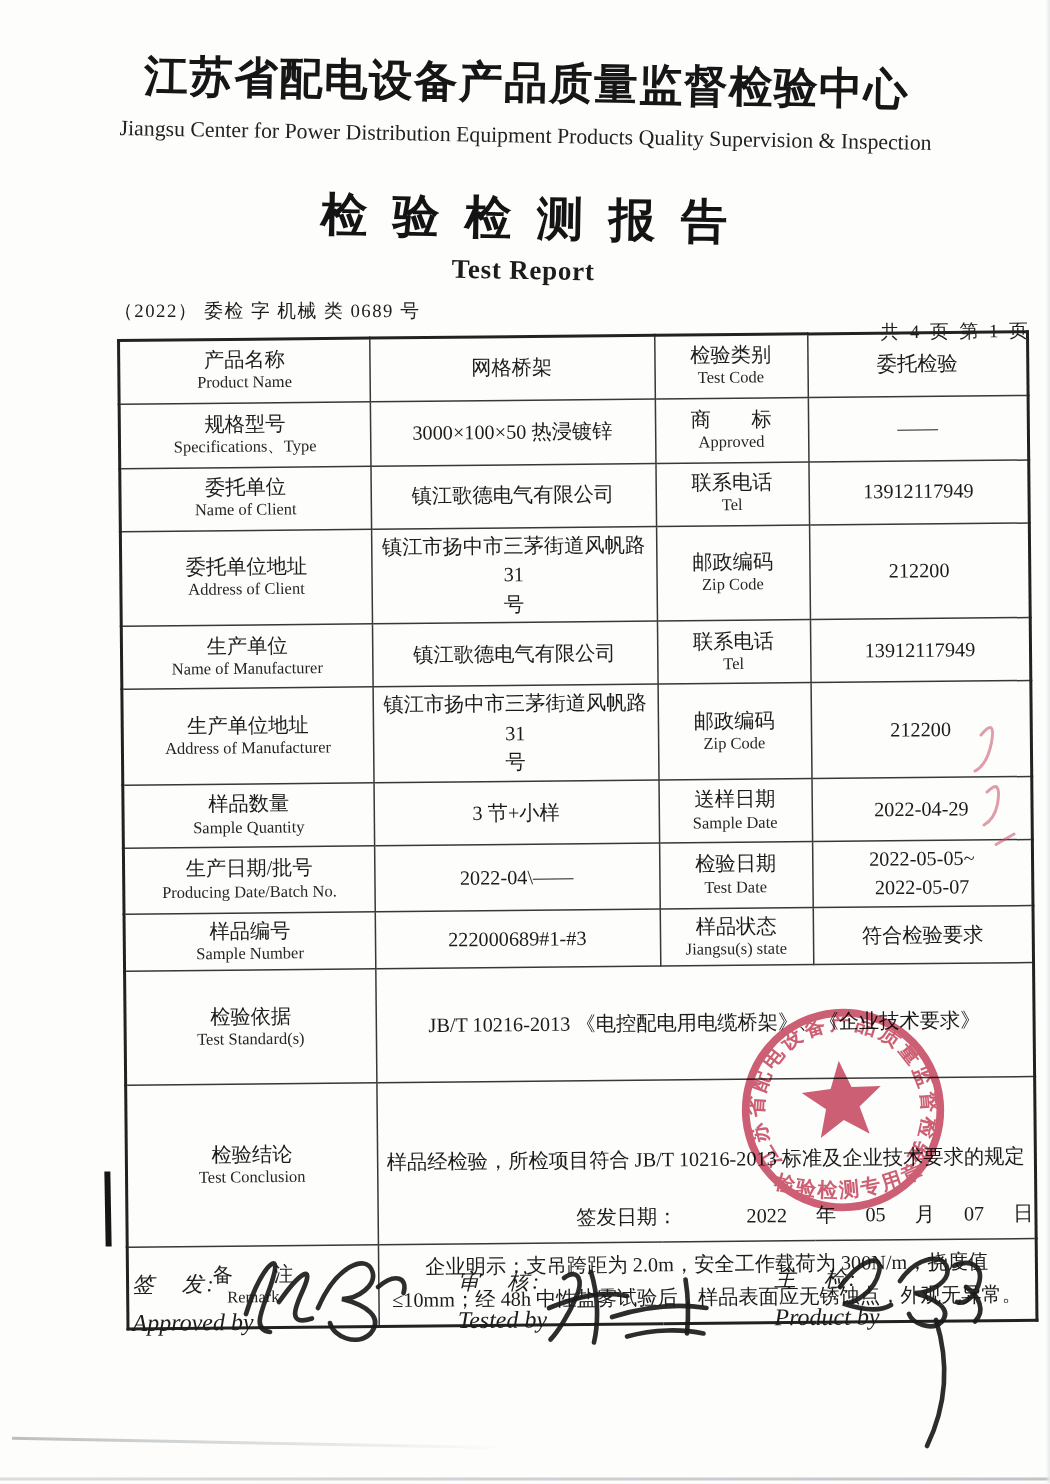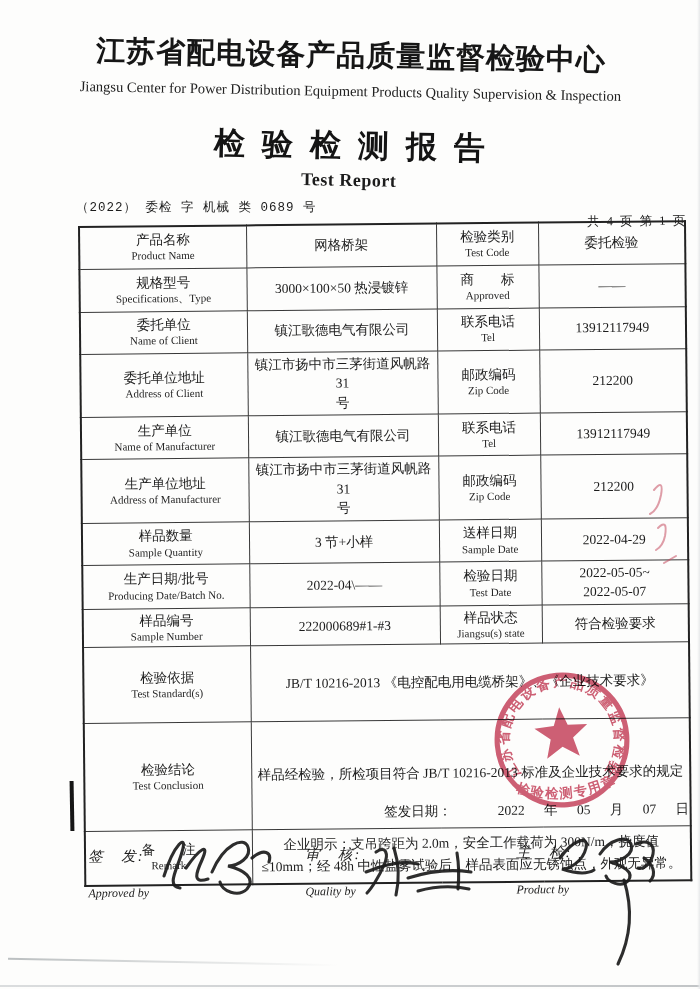--- a/index.html
+++ b/index.html
@@ -10,21 +10,21 @@
   }
   
   .header-wrap{position:absolute;top:36px;left:0;width:100%;text-align:center;
     transform:rotate(1.05deg);}
   .org-cn{font-size:29px;font-weight:700;letter-spacing:1px;color:#161616;}
   .org-en{font-size:14.5px;margin-top:7px;color:#222;}
   .title-cn{font-size:31px;font-weight:700;letter-spacing:17px;margin-top:25px;
     text-indent:17px;color:#141414;}
   .title-en{font-size:18px;font-weight:700;margin-top:3px;letter-spacing:.5px;}
   
-  .report-no{position:absolute;left:76px;top:199px;font-size:12.5px;letter-spacing:1px;font-family:Liberation Mono, monospace;}
+  .report-no{position:absolute;left:76px;top:199px;font-size:12.5px;letter-spacing:1px;}
   .page-info{position:absolute;right:13px;top:213px;font-size:12.5px;letter-spacing:2px;
     transform:rotate(-0.6deg);}
   
   .table-wrap{position:absolute;left:78px;top:226px;transform:rotate(-0.55deg);
     transform-origin:left top;}
   table.rpt{border-collapse:collapse;width:606px;table-layout:fixed;
     border:2px solid #222;}
   table.rpt td{border:1px solid #383838;text-align:center;vertical-align:middle;
     padding:2px 4px;overflow:hidden;}
   .cn{font-size:13.5px;line-height:1.35;}
@@ -34,21 +34,21 @@
   td.conc{position:relative;text-align:left;vertical-align:top;padding:30px 14px 4px 14px;}
   .conc-text{font-size:13.5px;line-height:1.7;}
   .issue-line{position:absolute;left:132px;bottom:7px;font-size:13.5px;white-space:nowrap;}
   .issue-line .gap{display:inline-block;width:46px;}
   .issue-val{word-spacing:16px;}
   td.remark-val{text-align:left;font-size:13.5px;line-height:1.65;padding:4px 10px;}
   
   .sign-row{position:absolute;top:845px;left:0;width:100%;transform:rotate(-0.5deg);}
   .sig-block{position:absolute;top:0;font-style:italic;}
   .sig-cn{font-size:14.5px;letter-spacing:2px;}
-  .sig-en{font-size:12px;margin-top:20px;}
+  .sig-en{font-size:16px;margin-top:8px;}
   .sig-svg{position:absolute;}
   .sig-svg path{fill:none;stroke:#1b1b1b;stroke-width:3.1;stroke-linecap:round;opacity:.92;}
   
   .stamp{position:absolute;left:457px;top:635px;width:210px;height:210px;
     transform:rotate(-5deg);opacity:.82;mix-blend-mode:multiply;}
   
   .red-ghost{position:absolute;left:642px;top:468px;width:54px;height:115px;opacity:.55;}
   .red-ghost path{fill:none;stroke:#c64f63;stroke-width:2;stroke-linecap:round;}
   .fold-line{position:absolute;left:8px;top:961px;width:330px;height:2px;opacity:.6;
     background:linear-gradient(to right,#8f9699,rgba(200,200,200,0));transform:rotate(1.1deg);}
@@ -228,21 +228,21 @@
       </table>
   </div>
 
   <div class="sign-row">
     <div class="sig-block" style="left:88px">
       <div class="sig-cn">签　发:</div>
       <div class="sig-en">Approved by</div>
     </div>
     <div class="sig-block" style="left:305px">
       <div class="sig-cn">审　核:</div>
-      <div class="sig-en">Quality by</div>
+      <div class="sig-en">Tested by</div>
     </div>
     <div class="sig-block" style="left:516px">
       <div class="sig-cn">主　检:</div>
       <div class="sig-en">Product by</div>
     </div>
   </div>
 
   <svg class="sig-svg" style="left:150px;top:826px" width="130" height="78" viewBox="0 0 130 78">
     <path d="M14,50 C24,18 38,6 32,26 C27,44 16,60 30,62"></path>
     <path d="M36,42 C50,22 60,16 52,34 C46,47 42,58 58,53"></path>

